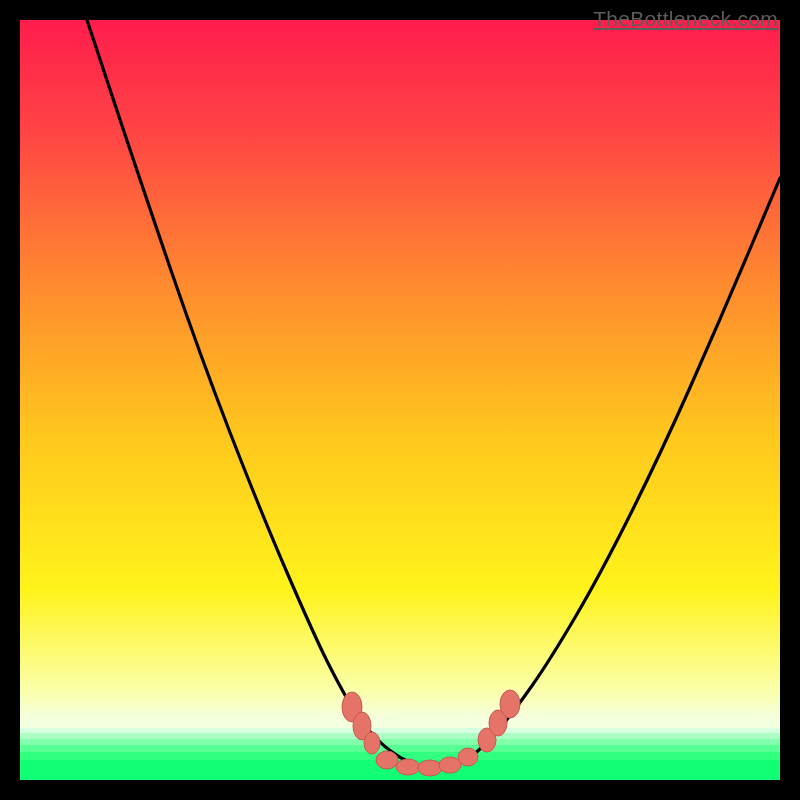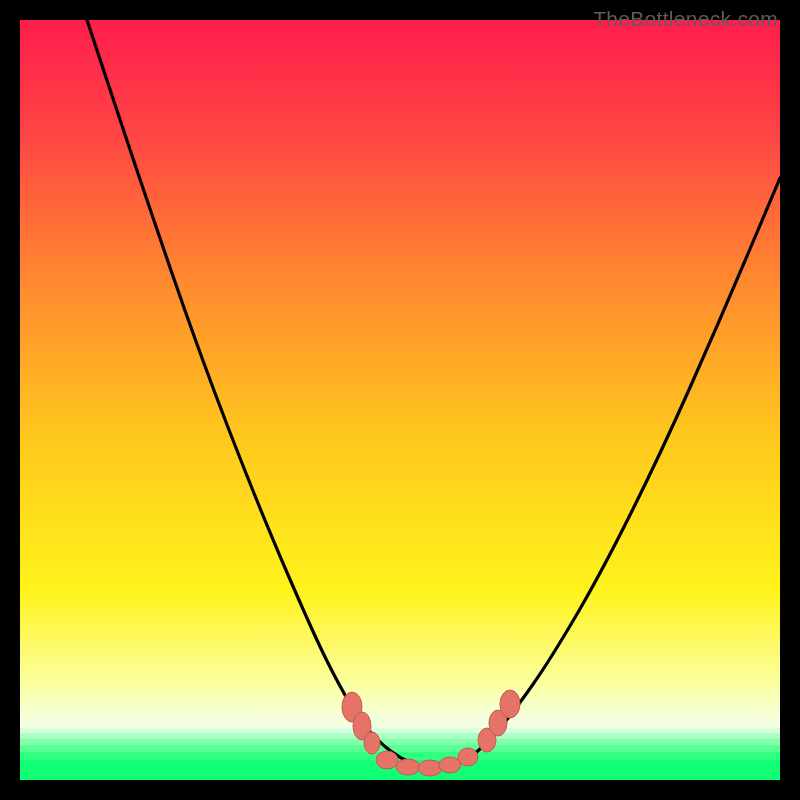--- a/index.html
+++ b/index.html
@@ -35,20 +35,21 @@
   }
   .watermark {
     position: absolute;
     top: 7px;
     right: 22px;
     color: #5d5d5d;
     font-size: 21px;
     font-weight: 500;
     letter-spacing: 0.3px;
     z-index: 100;
+    text-decoration: underline;
   }
   svg.curve {
     position: absolute;
     left: 0; top: 0;
     width: 760px;
     height: 760px;
     z-index: 10;
   }
   .bead {
     fill: #e57368;

